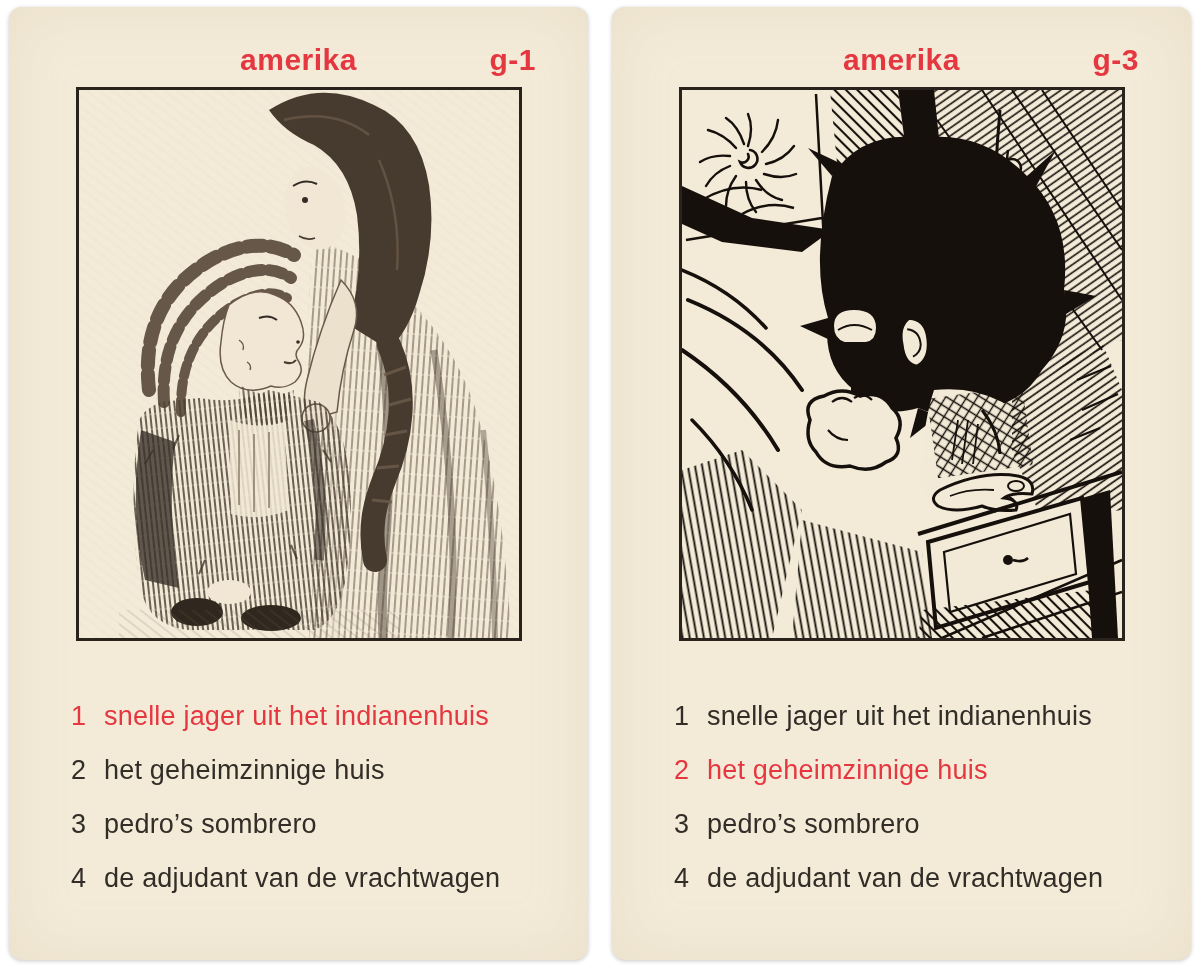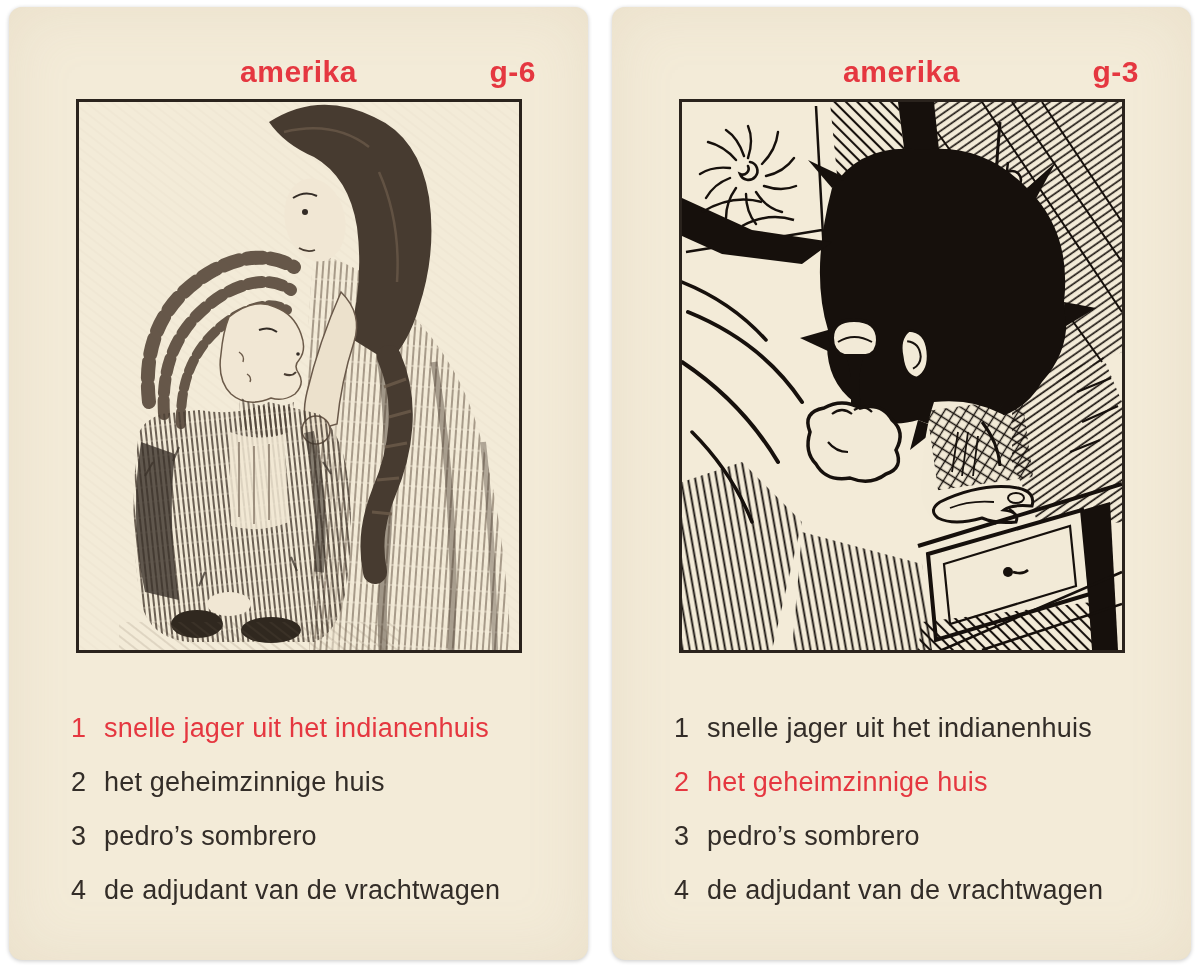--- a/index.html
+++ b/index.html
@@ -19,21 +19,21 @@
   .card {
     position: relative;
     width: 579px; height: 953px;
     background: var(--card-bg, #f3ebd8);
     border-radius: 13px;
     box-shadow: 0 1px 4px rgba(0,0,0,.22), inset 0 0 60px rgba(196,172,136,.18);
     flex: 0 0 auto;
   }
   .card-header {
     position: relative;
-    margin-top: 48px;
+    margin-top: 36px;
     height: 34px;
     font-size: 30px;
     font-weight: bold;
     letter-spacing: .5px;
     color: var(--accent-red, #e53740);
   }
   .category {
     position: absolute; left: 0; right: 0;
     text-align: center;
   }
@@ -65,21 +65,21 @@
   .item.highlight { color: var(--accent-red, #e53740); }
 </style>
 </head>
 <body>
 
 <div class="board">
 
   <section class="card">
     <header class="card-header">
       <span class="category">amerika</span>
-      <span class="code">g-6</span>
+      <span class="code">g-1</span>
     </header>
 
     <figure class="illustration" role="img" style="margin-top:10px;" aria-label="pencil drawing: woman with long dark hair and braid leaning over a small figure in a shaggy fur coat with a ruffled hood">
       <svg width="440" height="548" viewBox="0 0 440 548" xmlns="http://www.w3.org/2000/svg">
         <defs>
           <pattern id="pvA" width="6" height="20" patternUnits="userSpaceOnUse" patternTransform="rotate(4)">
             <path d="M3 1v18" stroke="#6a5a4a" stroke-width="1.6" opacity="0.7" stroke-linecap="round"></path>
           </pattern>
           <pattern id="pvB" width="5" height="15" patternUnits="userSpaceOnUse" patternTransform="rotate(-6)">
             <path d="M2 1v13" stroke="#4a3e33" stroke-width="1.9" opacity="0.85" stroke-linecap="round"></path>

